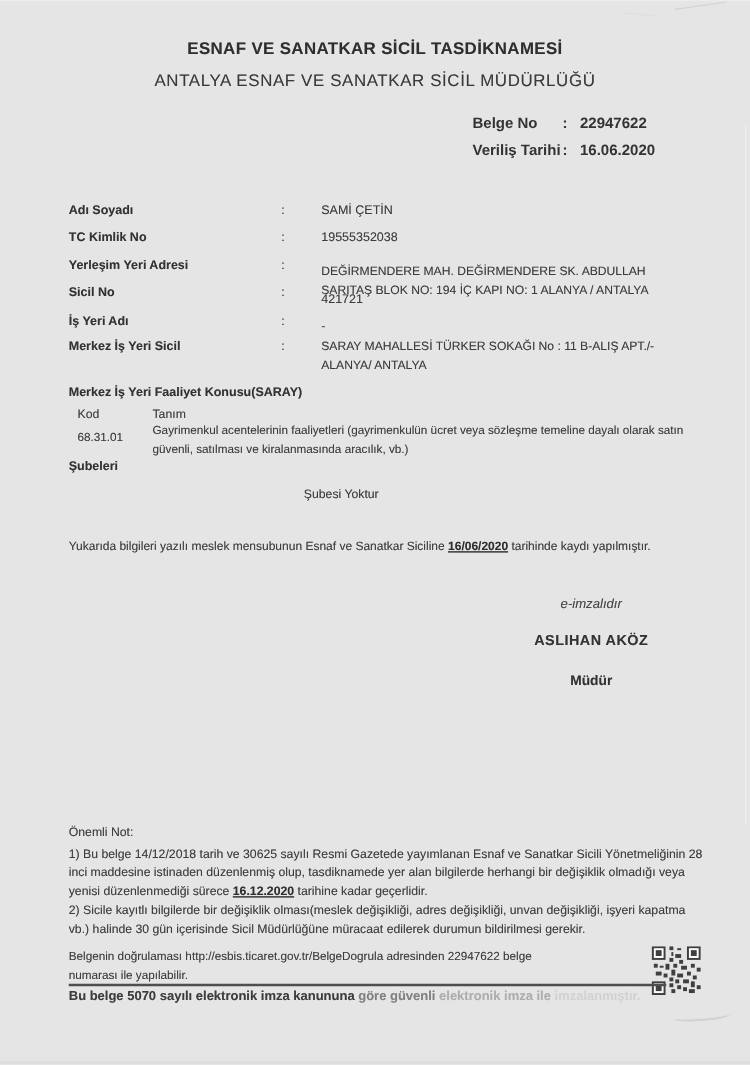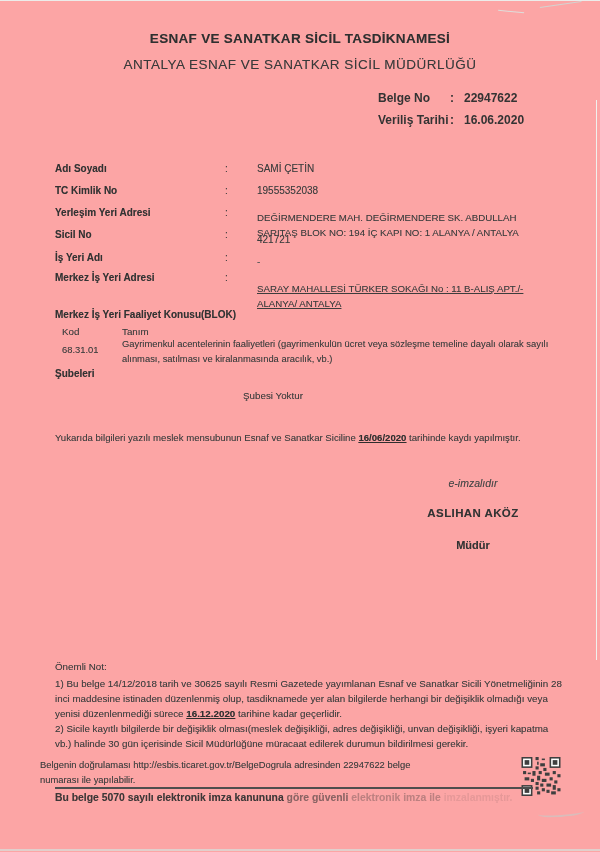--- a/index.html
+++ b/index.html
@@ -2,21 +2,21 @@
 <html><head>
 <meta charset="utf-8">
 <style>
   * { box-sizing: border-box; margin: 0; padding: 0; }
   html, body { background: #ffffff; }
   body { font-family: "Liberation Sans", sans-serif; }
   .page {
     position: relative;
     width: 600px;
     height: 852px;
-    background: #fca5a5;
+    background: #e5e5e5;
     overflow: hidden;
     color: #3d3d3d;
   }
   .txt { position: absolute; text-shadow: 0 0 0.4px rgba(80,80,80,0.45); }
   .b { font-weight: bold; color: #333333; }
   .title1 { left: 0; right: 0; top: 31px; text-align: center; font-size: 13.5px; font-weight: bold; letter-spacing: 0.3px; color: #2f2f2f; }
   .title2 { left: 0; right: 0; top: 57px; text-align: center; font-size: 13.5px; letter-spacing: 0.5px; color: #3a3a3a; }
   .meta-row { position: absolute; left: 378px; display: flex; font-size: 12px; font-weight: bold; color: #333; }
   .meta-row .lbl { width: 72px; }
   .meta-row .col { width: 14px; }
@@ -65,59 +65,59 @@
     <span class="lbl">Veriliş Tarihi</span>
     <span class="col">:</span>
     <span>16.06.2020</span>
   </div>
 
   <div class="txt flabel" style="top:163px;">Adı Soyadı</div>
   <div class="txt flabel" style="top:185px;">TC Kimlik No</div>
   <div class="txt flabel" style="top:207px;">Yerleşim Yeri Adresi</div>
   <div class="txt flabel" style="top:229px;">Sicil No</div>
   <div class="txt flabel" style="top:252px;">İş Yeri Adı</div>
-  <div class="txt flabel" style="top:272px;">Merkez İş Yeri Adresi</div>
+  <div class="txt flabel" style="top:272px;">Merkez İş Yeri Sicil</div>
 
   <div class="txt fcolon" style="top:163px;">:</div>
   <div class="txt fcolon" style="top:185px;">:</div>
   <div class="txt fcolon" style="top:207px;">:</div>
   <div class="txt fcolon" style="top:229px;">:</div>
   <div class="txt fcolon" style="top:252px;">:</div>
   <div class="txt fcolon" style="top:272px;">:</div>
 
   <div class="txt fvalue" style="top:163px;">SAMİ ÇETİN</div>
   <div class="txt fvalue" style="top:185px;">19555352038</div>
   <div class="txt fvalue addr" style="top:187px;margin-top:24px;">DEĞİRMENDERE MAH. DEĞİRMENDERE SK. ABDULLAH SARITAŞ BLOK  NO: 194  İÇ KAPI NO: 1 ALANYA / ANTALYA</div>
   <div class="txt fvalue" style="top:234px;">421721</div>
   <div class="txt fvalue" style="top:256px; color:#5a5a5a;">-</div>
-  <div class="txt fvalue addr" style="top:282px;text-decoration:underline;">SARAY MAHALLESİ TÜRKER SOKAĞI No : 11 B-ALIŞ APT./- ALANYA/ ANTALYA</div>
+  <div class="txt fvalue addr" style="top:271px;">SARAY MAHALLESİ TÜRKER SOKAĞI No : 11 B-ALIŞ APT./- ALANYA/ ANTALYA</div>
 
-  <div class="txt flabel" style="top:309px;">Merkez İş Yeri Faaliyet Konusu(BLOK)</div>
+  <div class="txt flabel" style="top:309px;">Merkez İş Yeri Faaliyet Konusu(SARAY)</div>
   <div class="txt small" style="left:62px; top:326px;">Kod</div>
   <div class="txt small" style="left:122px; top:326px;">Tanım</div>
   <div class="txt nace-t" style="left:62px; top:344px;">68.31.01</div>
-  <div class="txt nace-t" style="left:122px; top:337px; width:447px; line-height:14.5px;">Gayrimenkul acentelerinin faaliyetleri (gayrimenkulün ücret veya sözleşme temeline dayalı olarak sayılı alınması, satılması ve kiralanmasında aracılık, vb.)</div>
+  <div class="txt nace-t" style="left:122px; top:337px; width:447px; line-height:14.5px;">Gayrimenkul acentelerinin faaliyetleri (gayrimenkulün ücret veya sözleşme temeline dayalı olarak satın güvenli, satılması ve kiralanmasında aracılık, vb.)</div>
   <div class="txt flabel" style="top:368px;">Şubeleri</div>
   <div class="txt small" style="left:0; top:390px; width:546px; text-align:center;">Şubesi Yoktur</div>
 
   <div class="txt" style="left:55px; top:432px; font-size:9.6px; white-space:nowrap;">
     <span>Yukarıda bilgileri yazılı meslek mensubunun Esnaf ve Sanatkar Siciline </span><span class="u">16/06/2020</span><span> tarihinde kaydı yapılmıştır.</span>
   </div>
 
   <div class="sig txt b" style="top:507px; font-size:11.5px; letter-spacing:0.4px;">ASLIHAN AKÖZ</div>
   <div class="sig txt" style="top:477px; font-style:italic; font-size:10.5px; color:#474747;">e-imzalıdır</div>
   <div class="sig txt b" style="top:539px; font-size:11px;">Müdür</div>
 
   <div class="txt small" style="left:55px; top:661px;">Önemli Not:</div>
   <div class="txt note" style="left:55px; top:677px;">
     <span>1) Bu belge 14/12/2018 tarih ve 30625 sayılı Resmi Gazetede yayımlanan Esnaf ve Sanatkar Sicili Yönetmeliğinin 28 inci maddesine istinaden düzenlenmiş olup, tasdiknamede yer alan bilgilerde herhangi bir değişiklik olmadığı veya yenisi düzenlenmediği sürece </span><span class="u">16.12.2020</span><span> tarihine kadar geçerlidir.</span>
   </div>
   <div class="txt note" style="left:55px; top:722px;">2) Sicile kayıtlı bilgilerde bir değişiklik olması(meslek değişikliği, adres değişikliği, unvan değişikliği,  işyeri kapatma vb.) halinde 30 gün içerisinde Sicil Müdürlüğüne müracaat edilerek durumun bildirilmesi gerekir.</div>
 
-  <div class="txt" style="left:40px; top:757px; width:402px; font-size:9.4px; line-height:15px;">Belgenin doğrulaması http://esbis.ticaret.gov.tr/BelgeDogrula adresinden 22947622 belge numarası ile yapılabilir.</div>
+  <div class="txt" style="left:55px; top:757px; width:402px; font-size:9.4px; line-height:15px;">Belgenin doğrulaması http://esbis.ticaret.gov.tr/BelgeDogrula adresinden 22947622 belge numarası ile yapılabilir.</div>
 
   <svg class="qr" viewBox="0 0 25 25" xmlns="http://www.w3.org/2000/svg">
     <g fill="#3f3f3f">
       <rect x="0" y="0" width="7" height="7"></rect>
         <rect x="1" y="1" width="5" height="5" fill="#fdfdfc"></rect>
         <rect x="2" y="2" width="3" height="3"></rect>
       <rect x="18" y="0" width="7" height="7"></rect>
         <rect x="19" y="1" width="5" height="5" fill="#fdfdfc"></rect>
         <rect x="20" y="2" width="3" height="3"></rect>
       <rect x="0" y="18" width="7" height="7"></rect>

